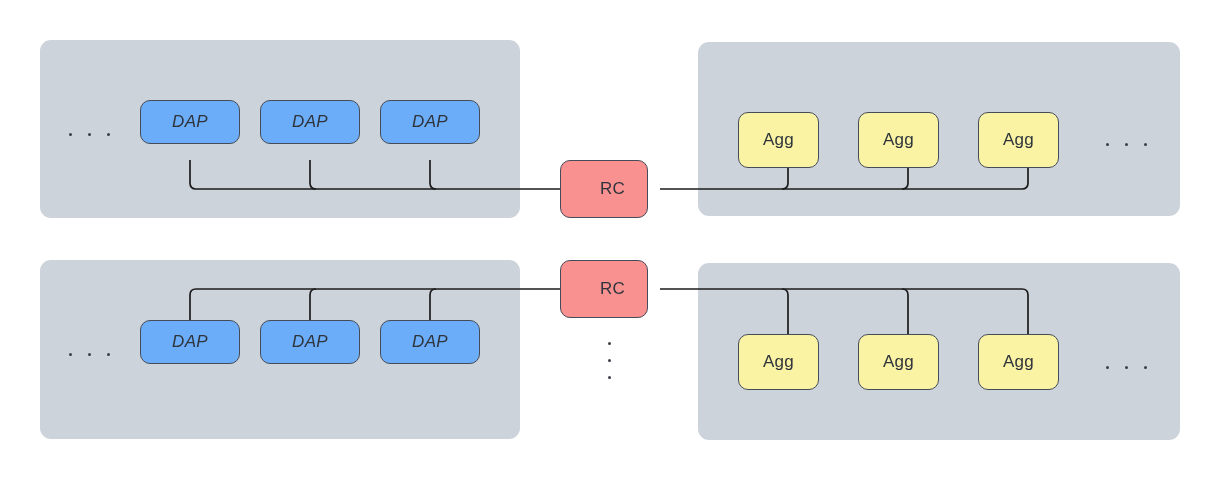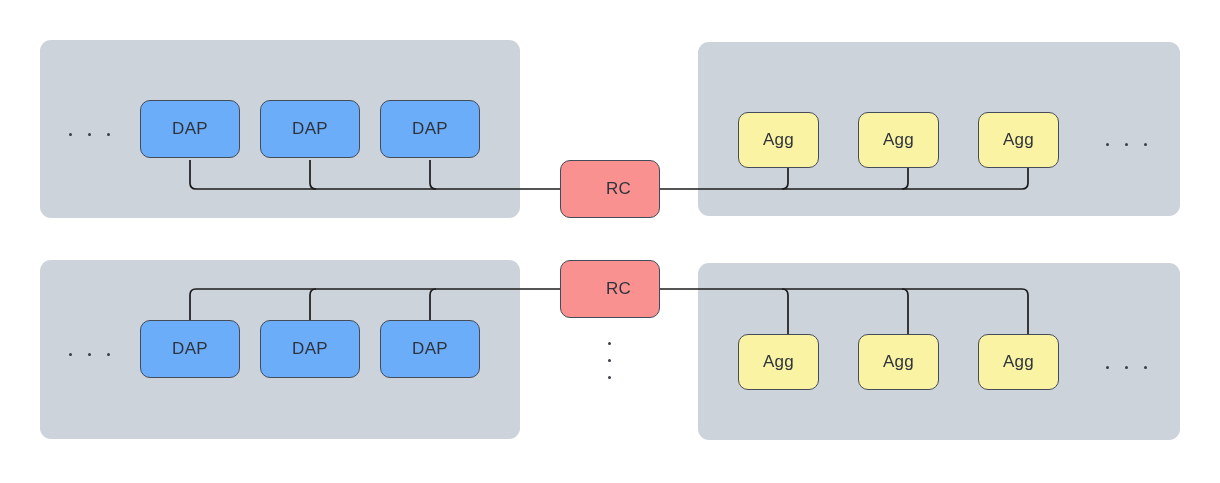--- a/index.html
+++ b/index.html
@@ -9,23 +9,23 @@
   }
   .cluster{
     position:absolute;background:var(--cluster-bg,#cdd3db);border-radius:11px;
   }
   .node{
     position:absolute;display:flex;align-items:center;justify-content:center;
     border:1.4px solid var(--node-border,#454c59);border-radius:10px;
     box-sizing:border-box;color:var(--label-text,#2f343c);font-size:17px;
     letter-spacing:0.3px;
   }
-  .dap{background:var(--dap-fill,#6badf8);width:100px;height:58px;}
+  .dap{background:var(--dap-fill,#6badf8);width:100px;height:44px;font-style:italic;}
   .agg{background:var(--agg-fill,#faf3a3);width:81px;height:56px;}
-  .rc{background:var(--rc-fill,#f99190);width:100px;height:58px;padding-left:17px;}
+  .rc{background:var(--rc-fill,#f99190);width:88px;height:58px;padding-left:17px;}
   .dap1r1{left:140px;top:100px;} .dap2r1{left:260px;top:100px;} .dap3r1{left:380px;top:100px;}
   .dap1r2{left:140px;top:320px;} .dap2r2{left:260px;top:320px;} .dap3r2{left:380px;top:320px;}
   .agg1r1{left:738px;top:112px;} .agg2r1{left:858px;top:112px;} .agg3r1{left:978px;top:112px;}
   .agg1r2{left:738px;top:334px;} .agg2r2{left:858px;top:334px;} .agg3r2{left:978px;top:334px;}
   .rc1{left:560px;top:160px;} .rc2{left:560px;top:260px;}
   .cluster-tl{left:40px;top:40px;width:480px;height:178px;}
   .cluster-tr{left:698px;top:42px;width:482px;height:174px;}
   .cluster-bl{left:40px;top:260px;width:480px;height:179px;}
   .cluster-br{left:698px;top:263px;width:482px;height:177px;}
   #edges{position:absolute;left:0;top:0;width:1220px;height:483px;pointer-events:none;}

